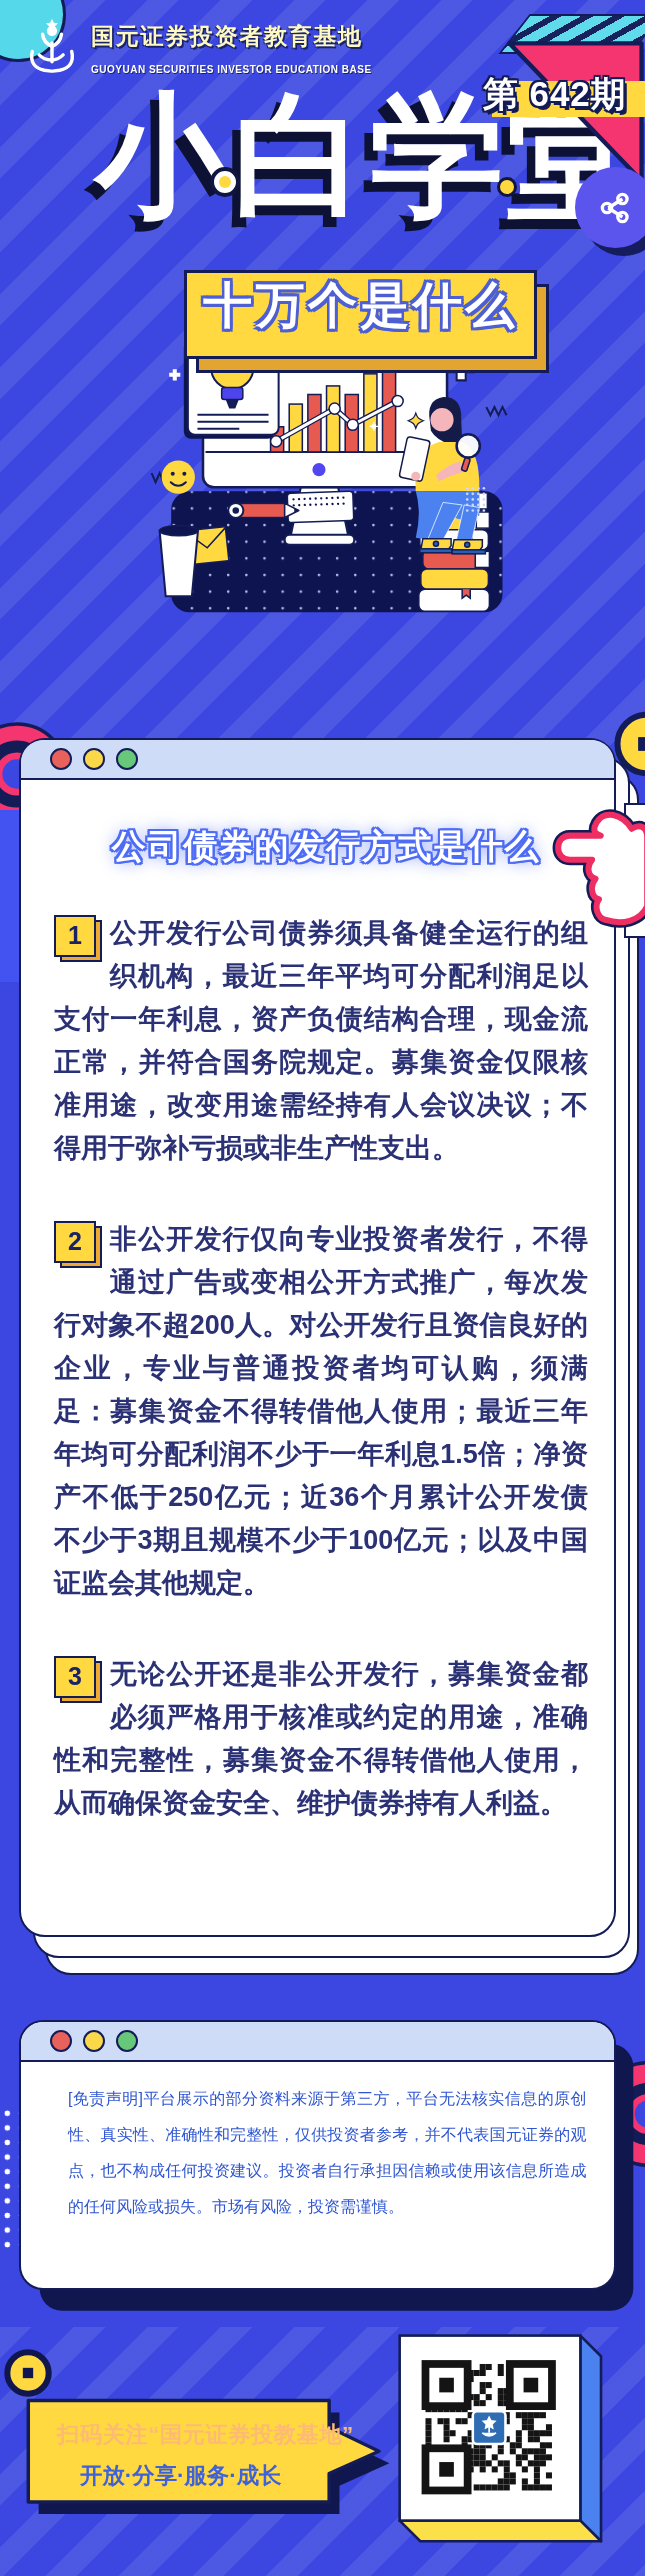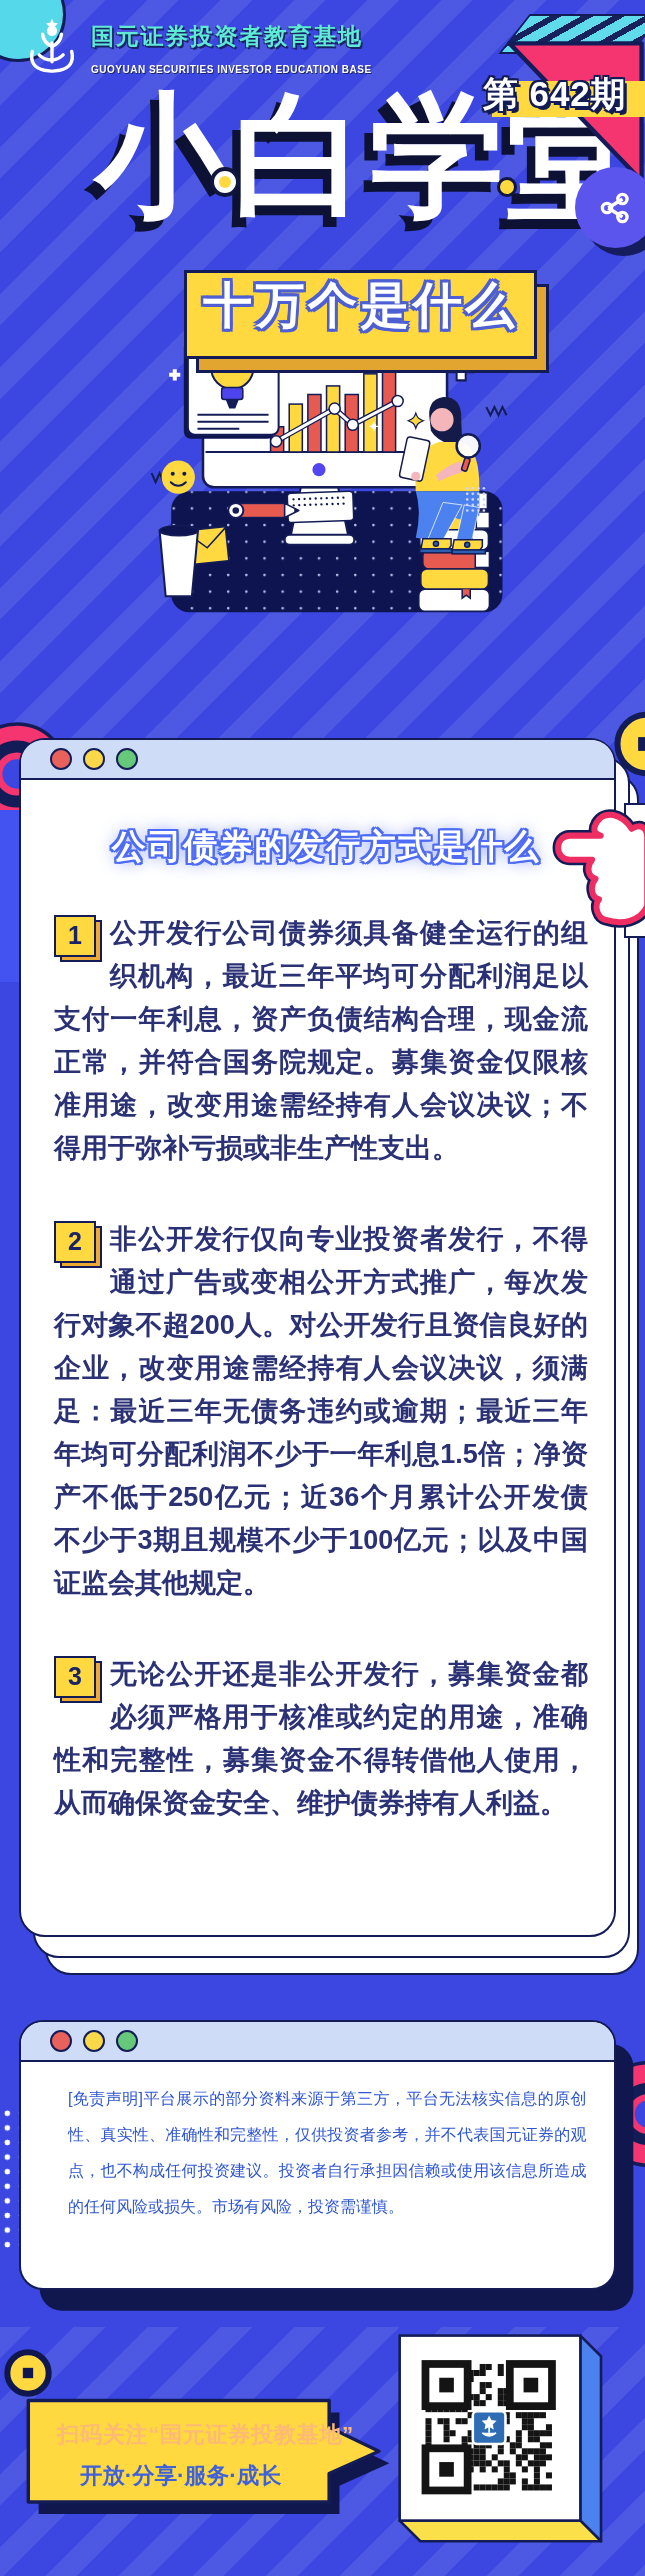--- a/index.html
+++ b/index.html
@@ -2,21 +2,21 @@
 <html style="font-size:13.8px"><head>
 <meta charset="utf-8">
 <style>
   html,body{margin:0;padding:0;}
   body{font-family:"Liberation Sans","DejaVu Sans",sans-serif;}
   #page{position:relative;width:645px;height:2576px;overflow:hidden;background:#3b47e0;}
   .abs{position:absolute;}
   .stripes{background-color:#3b47e0;background-image:repeating-linear-gradient(135deg,rgba(255,255,255,0.09) 0 22.4px,transparent 22.4px 52px);}
   
   .logo-wrap{left:22.4px;top:17px;display:flex;align-items:center;gap:8.6px;z-index:5;}
-  .logo-t1{font-size:23px;font-weight:bold;color:#5eead4;letter-spacing:1.7px;text-shadow:1.7px 1.7px 0 #1a2365,-0.9px 0.9px 0 #1a2365;}
+  .logo-t1{font-size:23px;font-weight:bold;color:#fef9c3;letter-spacing:1.7px;text-shadow:1.7px 1.7px 0 #1a2365,-0.9px 0.9px 0 #1a2365;}
   .logo-t2{font-size:10px;font-weight:bold;color:#fff;letter-spacing:0.5px;text-shadow:0.9px 0.9px 0 #1a2365;margin-top:12px;}
   .corner-cyan{left:-29px;top:-33px;width:89px;height:89px;border-radius:50%;background:#55d8ea;border:3.4px solid #131c56;z-index:4;}
   .badge-cyanbar{left:514px;top:13.8px;width:129px;height:36px;border:2.6px solid #131c56;transform:skewX(-38deg);background:repeating-linear-gradient(135deg,#5fdbec 0 13.8px,#17215c 13.8px 22.4px);z-index:4;}
   .badge-text{left:483px;top:71px;width:163px;text-align:left;font-size:35px;font-weight:900;color:#fff;z-index:7;letter-spacing:0.9px;
     text-shadow:1.7px 0 #131c56,-1.7px 0 #131c56,0 1.7px #131c56,0 -1.7px #131c56,1.7px 1.7px #131c56,-1.7px -1.7px #131c56,1.7px -1.7px #131c56,-1.7px 1.7px #131c56,3.4px 4.3px 0 #131c56;}
   .badge-yellow{left:492px;top:81px;width:153px;height:36px;background:#ffd93f;z-index:6;}
   
   .hero-title{left:0;top:79px;width:645px;text-align:right;font-size:134px;line-height:1.15;font-weight:900;color:#fff;letter-spacing:3.4px;z-index:3;
     text-shadow:-8.6px 10.3px 0 #0d1234;}
   .target-a{left:210px;top:167px;width:22.4px;height:22.4px;border-radius:50%;background:#fff;border:4.3px solid #10163f;z-index:4;}
@@ -303,21 +303,21 @@
       <span class="dot" style="background:#e8615a;"></span>
       <span class="dot" style="background:#fbd84a;"></span>
       <span class="dot" style="background:#66c878;"></span>
     </div>
     <div class="card-title">公司债券的发行方式是什么</div>
     <div class="items">
       <div class="item">
         <span class="nbadge">1</span><span>公开发行公司债券须具备健全运行的组织机构，最近三年平均可分配利润足以支付一年利息，资产负债结构合理，现金流正常，并符合国务院规定。募集资金仅限核准用途，改变用途需经持有人会议决议；不得用于弥补亏损或非生产性支出。</span>
       </div>
       <div class="item">
-        <span class="nbadge">2</span><span>非公开发行仅向专业投资者发行，不得通过广告或变相公开方式推广，每次发行对象不超200人。对公开发行且资信良好的企业，改变用途需经持有人会议决议，须满足：最近三年无债务违约或逾期；最近三年年均可分配利润不少于一年利息1.5倍；净资产不低于250亿元；近36个月累计公开发债不少于3期且规模不少于100亿元；以及中国证监会其他规定。</span>
+        <span class="nbadge">2</span><span>非公开发行仅向专业投资者发行，不得通过广告或变相公开方式推广，每次发行对象不超200人。对公开发行且资信良好的企业，专业与普通投资者均可认购，须满足：募集资金不得转借他人使用；最近三年年均可分配利润不少于一年利息1.5倍；净资产不低于250亿元；近36个月累计公开发债不少于3期且规模不少于100亿元；以及中国证监会其他规定。</span>
       </div>
       <div class="item">
         <span class="nbadge">3</span><span>无论公开还是非公开发行，募集资金都必须严格用于核准或约定的用途，准确性和完整性，募集资金不得转借他人使用，从而确保资金安全、维护债券持有人利益。</span>
       </div>
     </div>
   </div>
 
   <div class="abs cuff"></div>
   <svg class="abs" style="left:542px;top:784px;z-index:6;" width="108" height="185" viewBox="0 0 125 215">
     <path d="M104,52 C92,34 72,30 63,45 C58,54 61,58 68,60 L32,60 C14,60 14,88 32,88 L58,88 C51,96 53,108 62,110 C55,118 57,132 66,134 C60,142 64,156 74,158 C92,164 114,160 122,142 L122,62 C122,50 114,46 104,52 Z" fill="#fff" stroke="#131c56" stroke-width="13" stroke-linejoin="round"></path>

